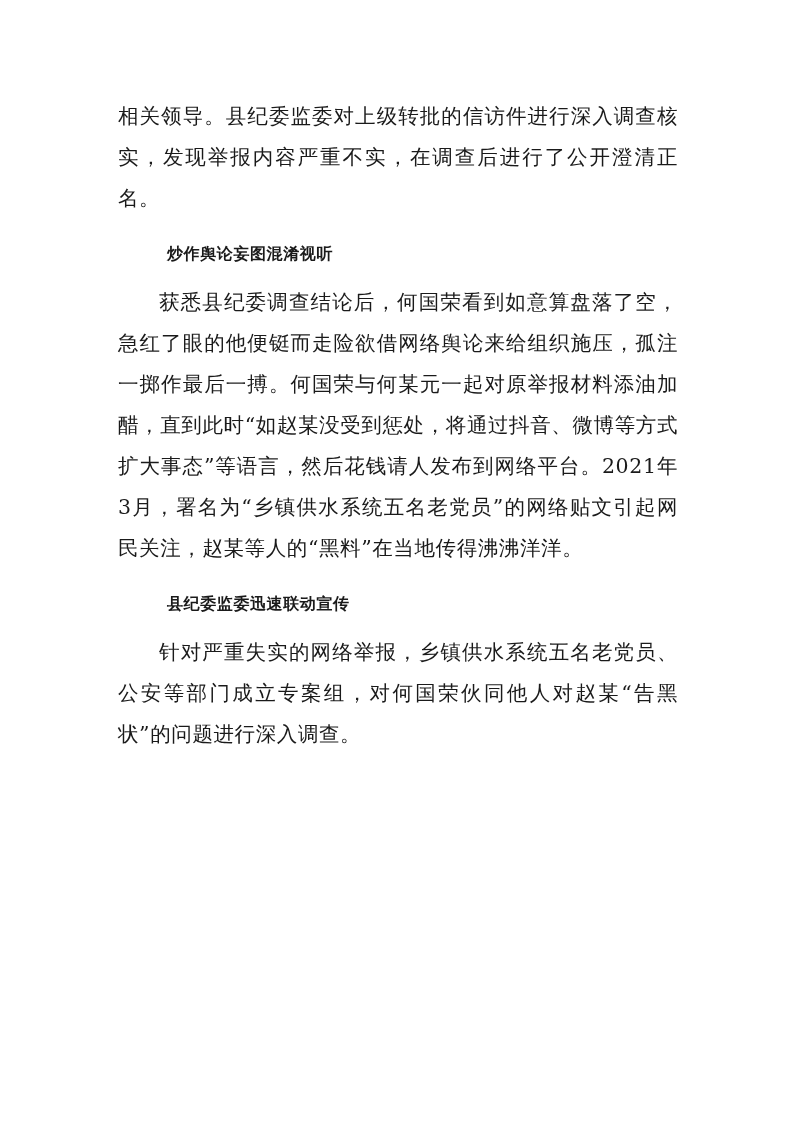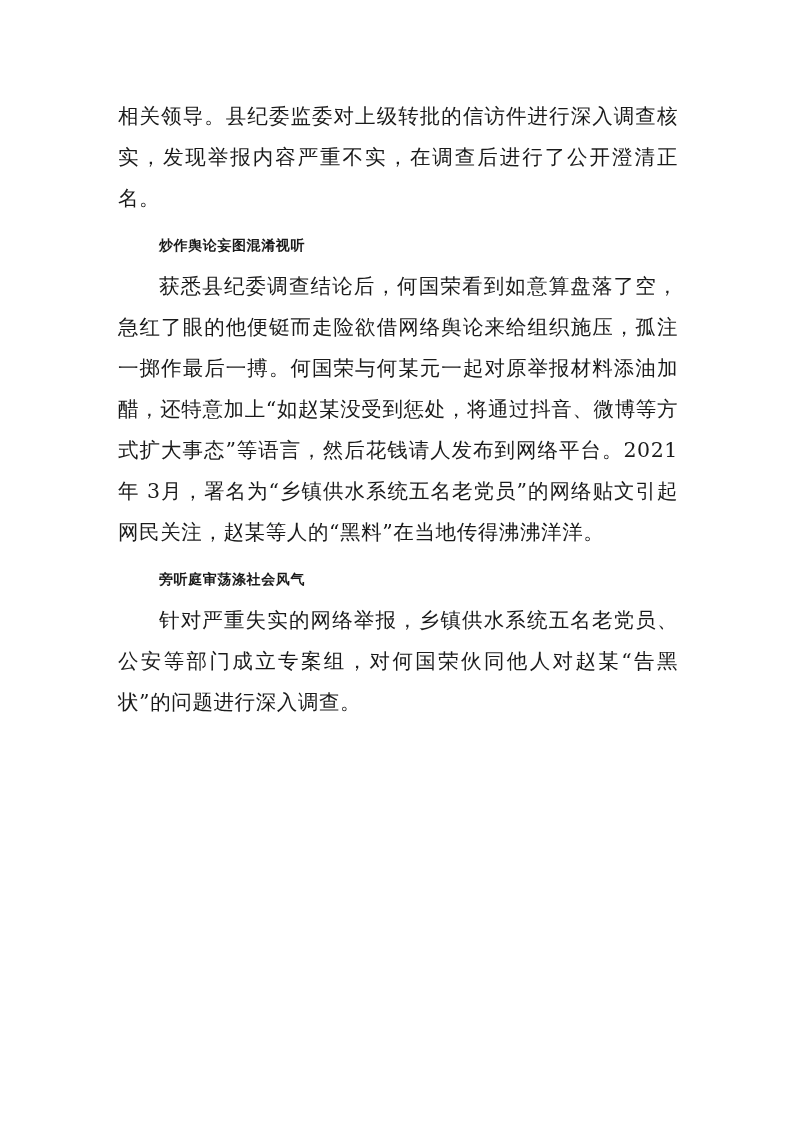--- a/index.html
+++ b/index.html
@@ -31,22 +31,22 @@
     letter-spacing: 0.6px;
     text-align: justify;
     text-justify: inter-ideograph;
     text-indent: 0;
     word-break: break-all;
   }
   p.indent {
     text-indent: 41px;
   }
   h2.heading {
-    margin: 0;
-    font-size: 14px;
+    margin: 8px;
+    font-size: 16px;
     line-height: 41px;
     letter-spacing: 0.6px;
     font-weight: bold;
     text-indent: 41px;
     word-break: break-all;
   }
   .blk {
     margin: 0;
   }
   .spacer-sm { height: 6px; }
@@ -56,23 +56,23 @@
 
 <div class="page">
   <div class="doc-body">
 
     <p class="para blk">相关领导。县纪委监委对上级转批的信访件进行深入调查核实，发现举报内容严重不实，在调查后进行了公开澄清正名。</p>
 
     <div class="spacer-sm"></div>
 
     <h2 class="heading blk">炒作舆论妄图混淆视听</h2>
 
-    <p class="para indent blk">获悉县纪委调查结论后，何国荣看到如意算盘落了空，急红了眼的他便铤而走险欲借网络舆论来给组织施压，孤注一掷作最后一搏。何国荣与何某元一起对原举报材料添油加醋，还特意加上“如赵某没受到惩处，将通过抖音、微博等方式扩大事态”等语言，然后花钱请人发布到网络平台。2021年 3月，署名为“乡镇供水系统五名老党员”的网络贴文引起网民关注，赵某等人的“黑料”在当地传得沸沸洋洋。</p>
+    <p class="para indent blk">获悉县纪委调查结论后，何国荣看到如意算盘落了空，急红了眼的他便铤而走险欲借网络舆论来给组织施压，孤注一掷作最后一搏。何国荣与何某元一起对原举报材料添油加醋，直到此时“如赵某没受到惩处，将通过抖音、微博等方式扩大事态”等语言，然后花钱请人发布到网络平台。2021年 3月，署名为“乡镇供水系统五名老党员”的网络贴文引起网民关注，赵某等人的“黑料”在当地传得沸沸洋洋。</p>
 
 
     <div class="spacer-sm"></div>
 
-    <h2 class="heading blk">旁听庭审荡涤社会风气</h2>
+    <h2 class="heading blk">县纪委监委迅速联动宣传</h2>
 
     <p class="para indent blk">针对严重失实的网络举报，乡镇供水系统五名老党员、公安等部门成立专案组，对何国荣伙同他人对赵某“告黑状”的问题进行深入调查。</p>
 
   </div>
 </div>
 
 </body></html>

